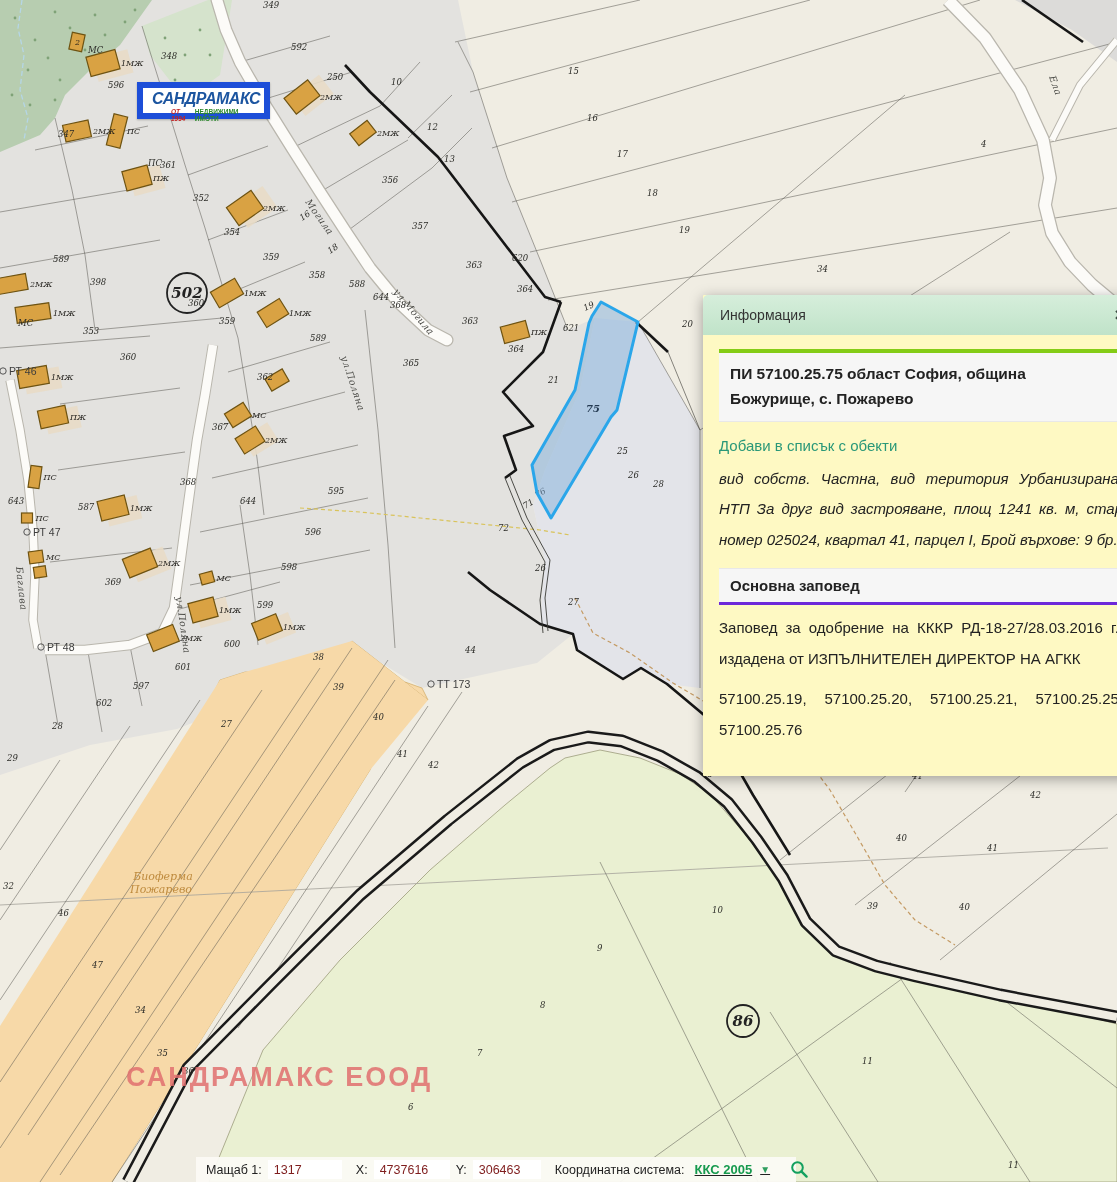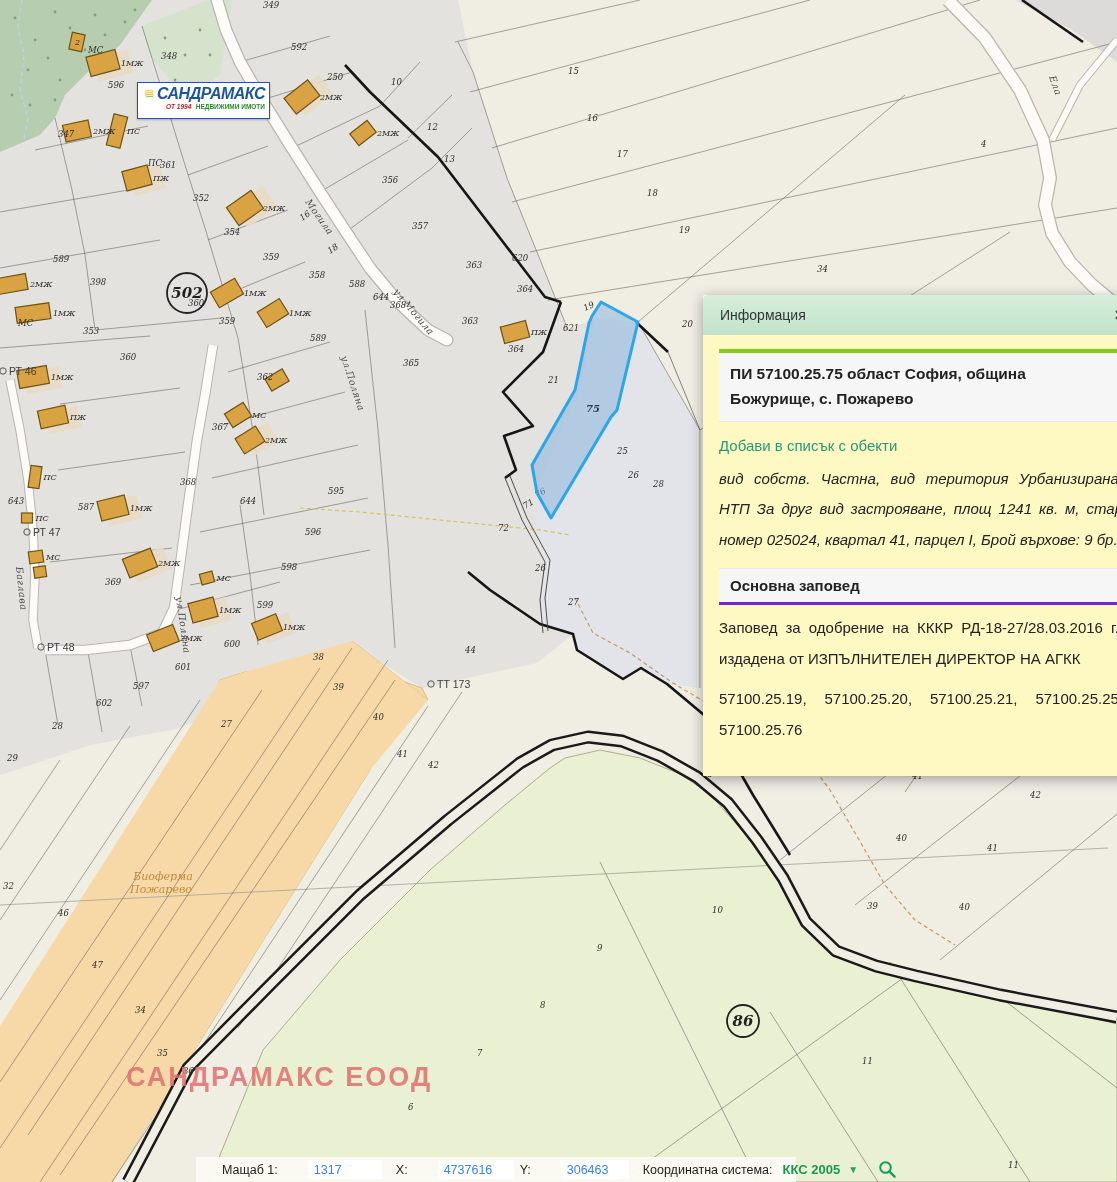--- a/index.html
+++ b/index.html
@@ -11,21 +11,21 @@
   .plbl{font:italic 8.5px "DejaVu Serif",serif;fill:#2c2c28;}
   .blbl{font:italic 8px "DejaVu Serif",serif;fill:#1e1c18;}
   .street{font:italic 9.5px "DejaVu Serif",serif;fill:#4a4a46;letter-spacing:.5px;}
   .area-lbl{font:italic 11px "DejaVu Serif",serif;fill:#bf8b3e;}
   .circ-lbl{font:italic bold 15px "DejaVu Serif",serif;fill:#222;}
   .marker-lbl{font:10.5px "Liberation Sans",sans-serif;fill:#3c3c3c;}
   .hl-lbl{font:italic bold 10px "DejaVu Serif",serif;fill:#243a52;}
 
   
   .logo{position:absolute;left:137px;top:82px;width:133px;height:37px;background:#fff;
-        border:1px solid #1d4ed8;box-shadow:0 1px 2px rgba(0,0,0,.25);padding:2px 4px 2px 6px;box-sizing:border-box;}
+        border:6px solid #1d4ed8;box-shadow:0 1px 2px rgba(0,0,0,.25);padding:2px 4px 2px 6px;box-sizing:border-box;}
   .logo-top{display:flex;align-items:center;gap:3px;}
   .logo-name{color:#1c55a0;font-weight:bold;font-style:italic;font-size:16px;letter-spacing:-.5px;white-space:nowrap;}
   .logo-sub{display:flex;justify-content:space-between;margin-top:0px;padding-left:22px;}
   .logo-since{color:#c42222;font-size:6.5px;font-weight:bold;font-style:italic;}
   .logo-tag{color:#2c8a2c;font-size:6.5px;font-weight:bold;}
 
   
   .watermark{position:absolute;left:126px;top:1062px;font-size:27px;font-weight:bold;letter-spacing:2px;
              color:rgba(224,110,110,.85);white-space:nowrap;}
 
@@ -40,25 +40,25 @@
   .prop-title{background:#f6f6f6;border-top:4px solid #84cc16;border-bottom:1px solid #e8e8e8;
               padding:9px 11px;font-weight:bold;font-size:15.5px;line-height:1.6;}
   .add-link{color:#2a9878;margin:15px 0 4px 0;cursor:pointer;display:inline-block;}
   .prop-details{line-height:2.05;text-align:justify;margin:6px 0 12px 0;font-style:italic;}
   .section-strip{background:#f6f6f6;border-top:1px solid #e8e8e8;border-bottom:3px solid #6d28d9;
                  padding:8px 11px;font-weight:bold;margin-top:6px;}
   .section-text{line-height:2.05;text-align:justify;margin:8px 0 10px 0;}
 
   
   .statusbar{position:absolute;left:196px;top:1157px;width:600px;height:25px;background:rgba(251,250,244,.95);
-             display:flex;align-items:center;font-size:12.5px;color:#222;padding:0 26px;box-sizing:border-box;gap:6px;}
-  .sb-input{background:#fff;border:none;height:19px;font-size:12.5px;color:#3b82f6;padding:0 6px;
-            font-family:"Liberation Sans",sans-serif;margin-left:24px;}
+             display:flex;align-items:center;font-size:12.5px;color:#222;padding:0 10px;box-sizing:border-box;gap:6px;}
+  .sb-input{background:#fff;border:none;height:19px;font-size:12.5px;color:#7f1d1d;padding:0 6px;
+            font-family:"Liberation Sans",sans-serif;}
   .sb-label{white-space:nowrap;}
-  .crs{display:flex;align-items:center;gap:8px;margin-left:4px;cursor:pointer;}
+  .crs{display:flex;align-items:center;gap:8px;margin-left:4px;cursor:pointer;text-decoration:underline;}
   .crs-value{color:#169a4e;font-weight:bold;font-size:13px;white-space:nowrap;}
   .crs-arrow{color:#2f9e5f;font-size:10px;}
   .search-btn{background:none;border:none;cursor:pointer;margin-left:14px;padding:0;display:flex;align-items:center;}
 </style>
 </head>
 <body>
 
 <div id="root">
 
   <svg id="map-svg" width="1117" height="1182" viewBox="0 0 1117 1182">

